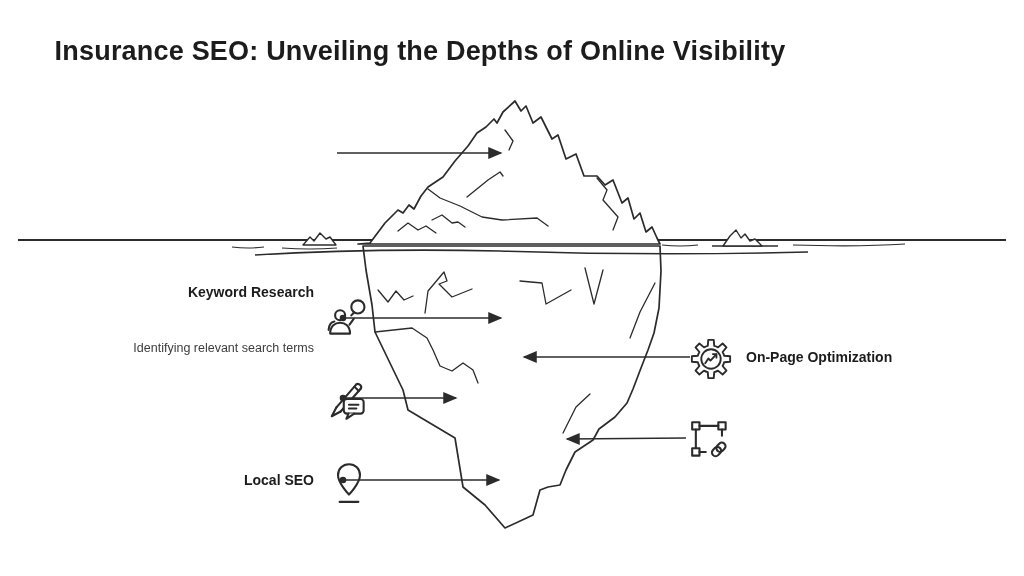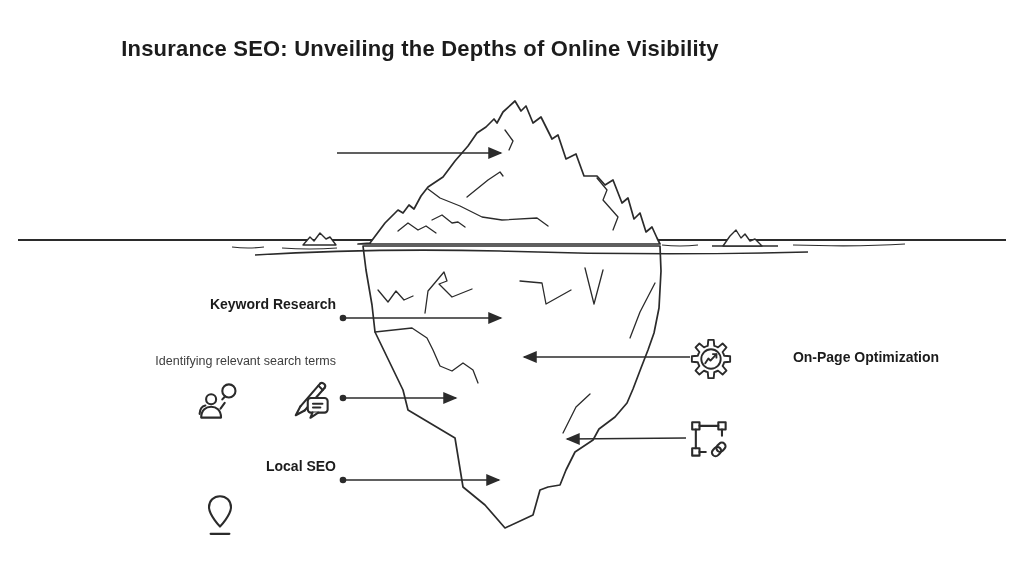--- a/index.html
+++ b/index.html
@@ -3,28 +3,28 @@
 <meta charset="utf-8">
 <style>
   html,body{margin:0;padding:0;background:#ffffff;}
   .stage{
     position:relative;width:1024px;height:576px;background:#ffffff;overflow:hidden;
     font-family:"Liberation Sans", sans-serif;color:#1b1b1b;
   }
   .scene{position:absolute;left:0;top:0;width:1024px;height:576px;}
   .page-title{
     position:absolute;left:0;top:36px;width:840px;margin:0;text-align:center;
-    font-size:22px;font-weight:700;letter-spacing:.2px;color:#1c1c1c;
+    font-size:27px;font-weight:700;letter-spacing:.2px;color:#1c1c1c;
   }
   .callout{position:absolute;display:flex;align-items:center;gap:12px;height:48px;}
   .callout .txt{display:flex;flex-direction:column;justify-content:center;}
-  .callout.left{right:688px;flex-direction:column;align-items:center;}
+  .callout.left{right:652px;flex-direction:row;align-items:center;}
   .callout.left .txt{text-align:right;width:232px;}
   .callout.right{left:688px;flex-direction:row;}
-  .callout.right .txt{text-align:left;width:240px;align-items:center;}
+  .callout.right .txt{text-align:left;width:240px;}
   .c-title{font-size:14px;font-weight:700;color:#1b1b1b;line-height:1.25;margin-bottom:3px;white-space:nowrap;}
   .c-desc{font-size:12.5px;font-weight:400;color:#3d3d3d;line-height:1.3;white-space:nowrap;margin-top:36px;}
   .icon{flex:0 0 auto;width:46px;height:46px;display:flex;align-items:center;justify-content:center;}
   .icon svg{width:46px;height:46px;stroke:#2b2b2b;fill:none;stroke-width:2;stroke-linecap:round;stroke-linejoin:round;}
 </style>
 </head>
 <body>
 
 <div class="stage">
 

